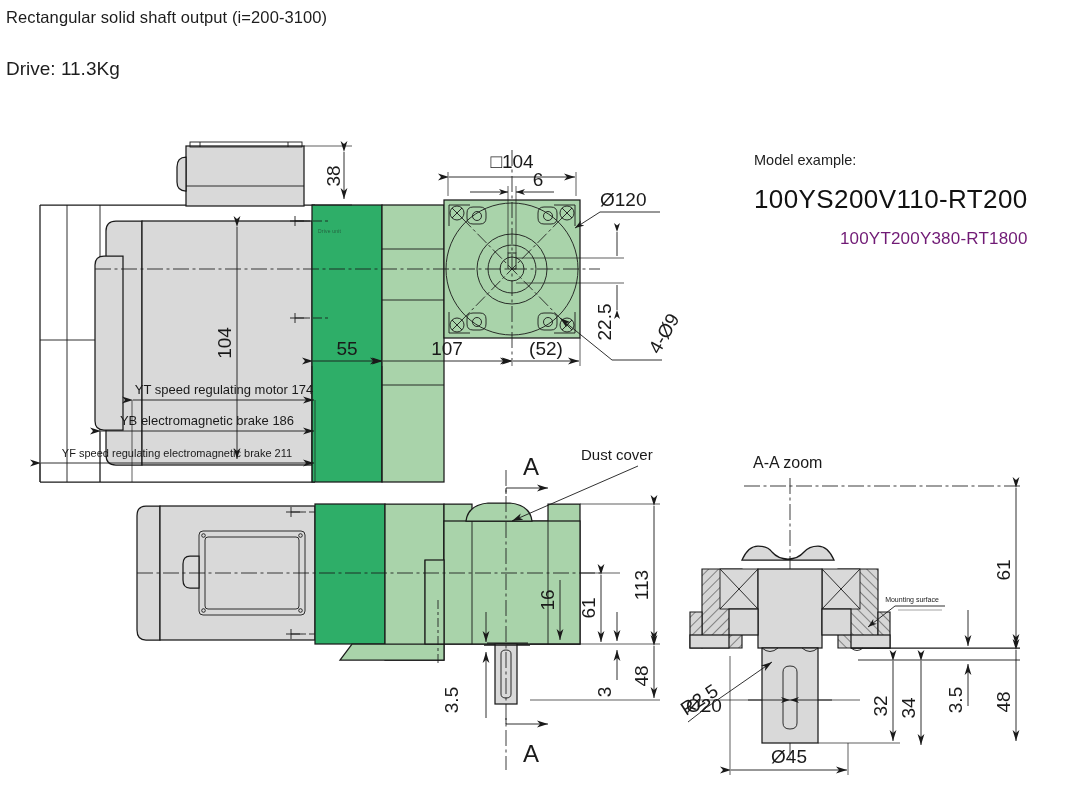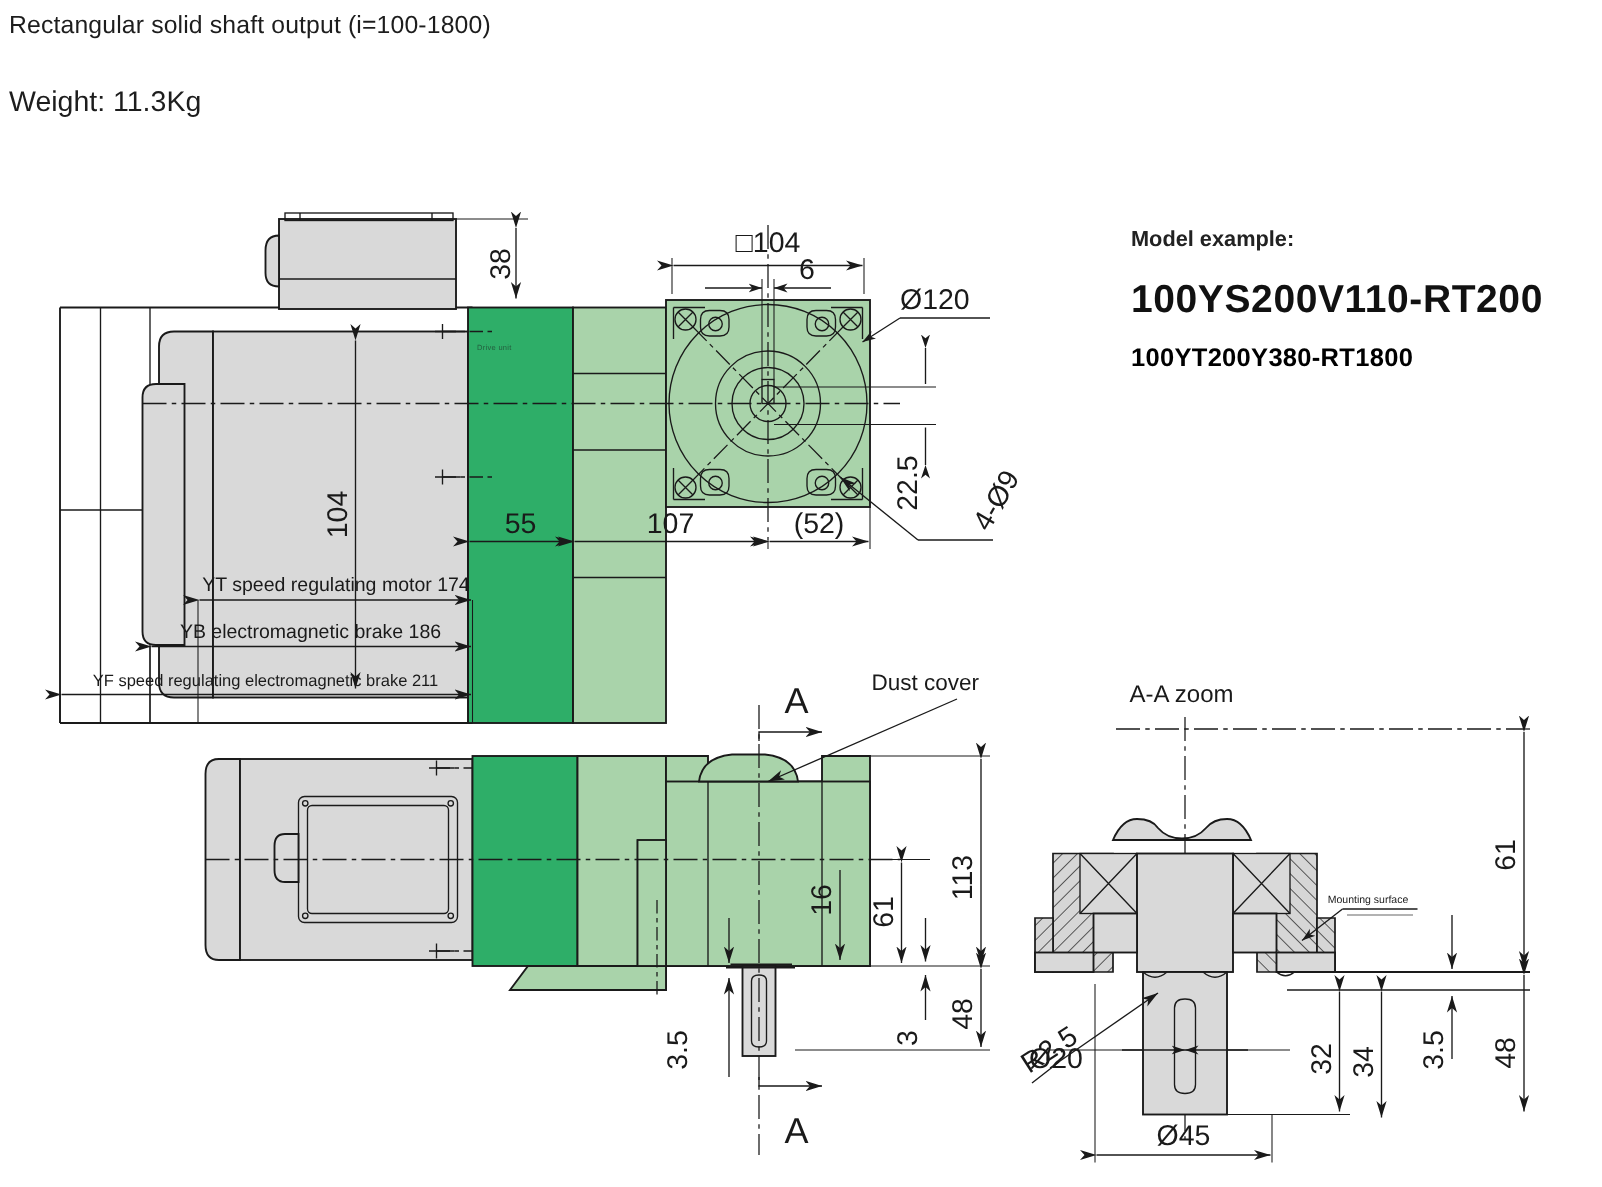--- a/index.html
+++ b/index.html
@@ -33,32 +33,32 @@
   }
   .model-block { position: absolute; }
   .model-label {
     font-size: 14.5px; color: #222; white-space: nowrap;
   }
   .model-main {
     font-size: 26px; color: #111; white-space: nowrap;
     letter-spacing: 0.4px; margin-top: 16px;
   }
   .model-sub {
-    font-size: 17px; color: #000000; white-space: nowrap;
-    letter-spacing: 0.2px; margin-top: 14px;
+    font-size: 17px; color: #701a75; white-space: nowrap;
+    letter-spacing: 0.2px; margin-top: 14px; text-align: right;
   }
 </style>
 </head>
 <body>
 
-<div class="txt-heading" style="left:6px; top:8px;">Rectangular solid shaft output (i=100-1800)</div>
-
-<div class="txt-weight" style="left:6px; top:58px;">Weight: 11.3Kg</div>
-
-<div class="model-block" style="left:754px; top:152px;font-weight:bold;">
+<div class="txt-heading" style="left:6px; top:8px;">Rectangular solid shaft output (i=200-3100)</div>
+
+<div class="txt-weight" style="left:6px; top:58px;">Drive: 11.3Kg</div>
+
+<div class="model-block" style="left:754px; top:152px;">
   <div class="model-label">Model example:</div>
   <div class="model-main">100YS200V110-RT200</div>
   <div class="model-sub">100YT200Y380-RT1800</div>
 </div>
 
 <svg id="drawing-svg" viewBox="0 0 1068 791">
   <defs>
     <marker id="arw" markerWidth="12" markerHeight="8" refX="11" refY="4" orient="auto" markerUnits="userSpaceOnUse">
       <path d="M0,0.6 L11,4 L0,7.4 L3,4 Z" fill="#1a1a1a"></path>
     </marker>

